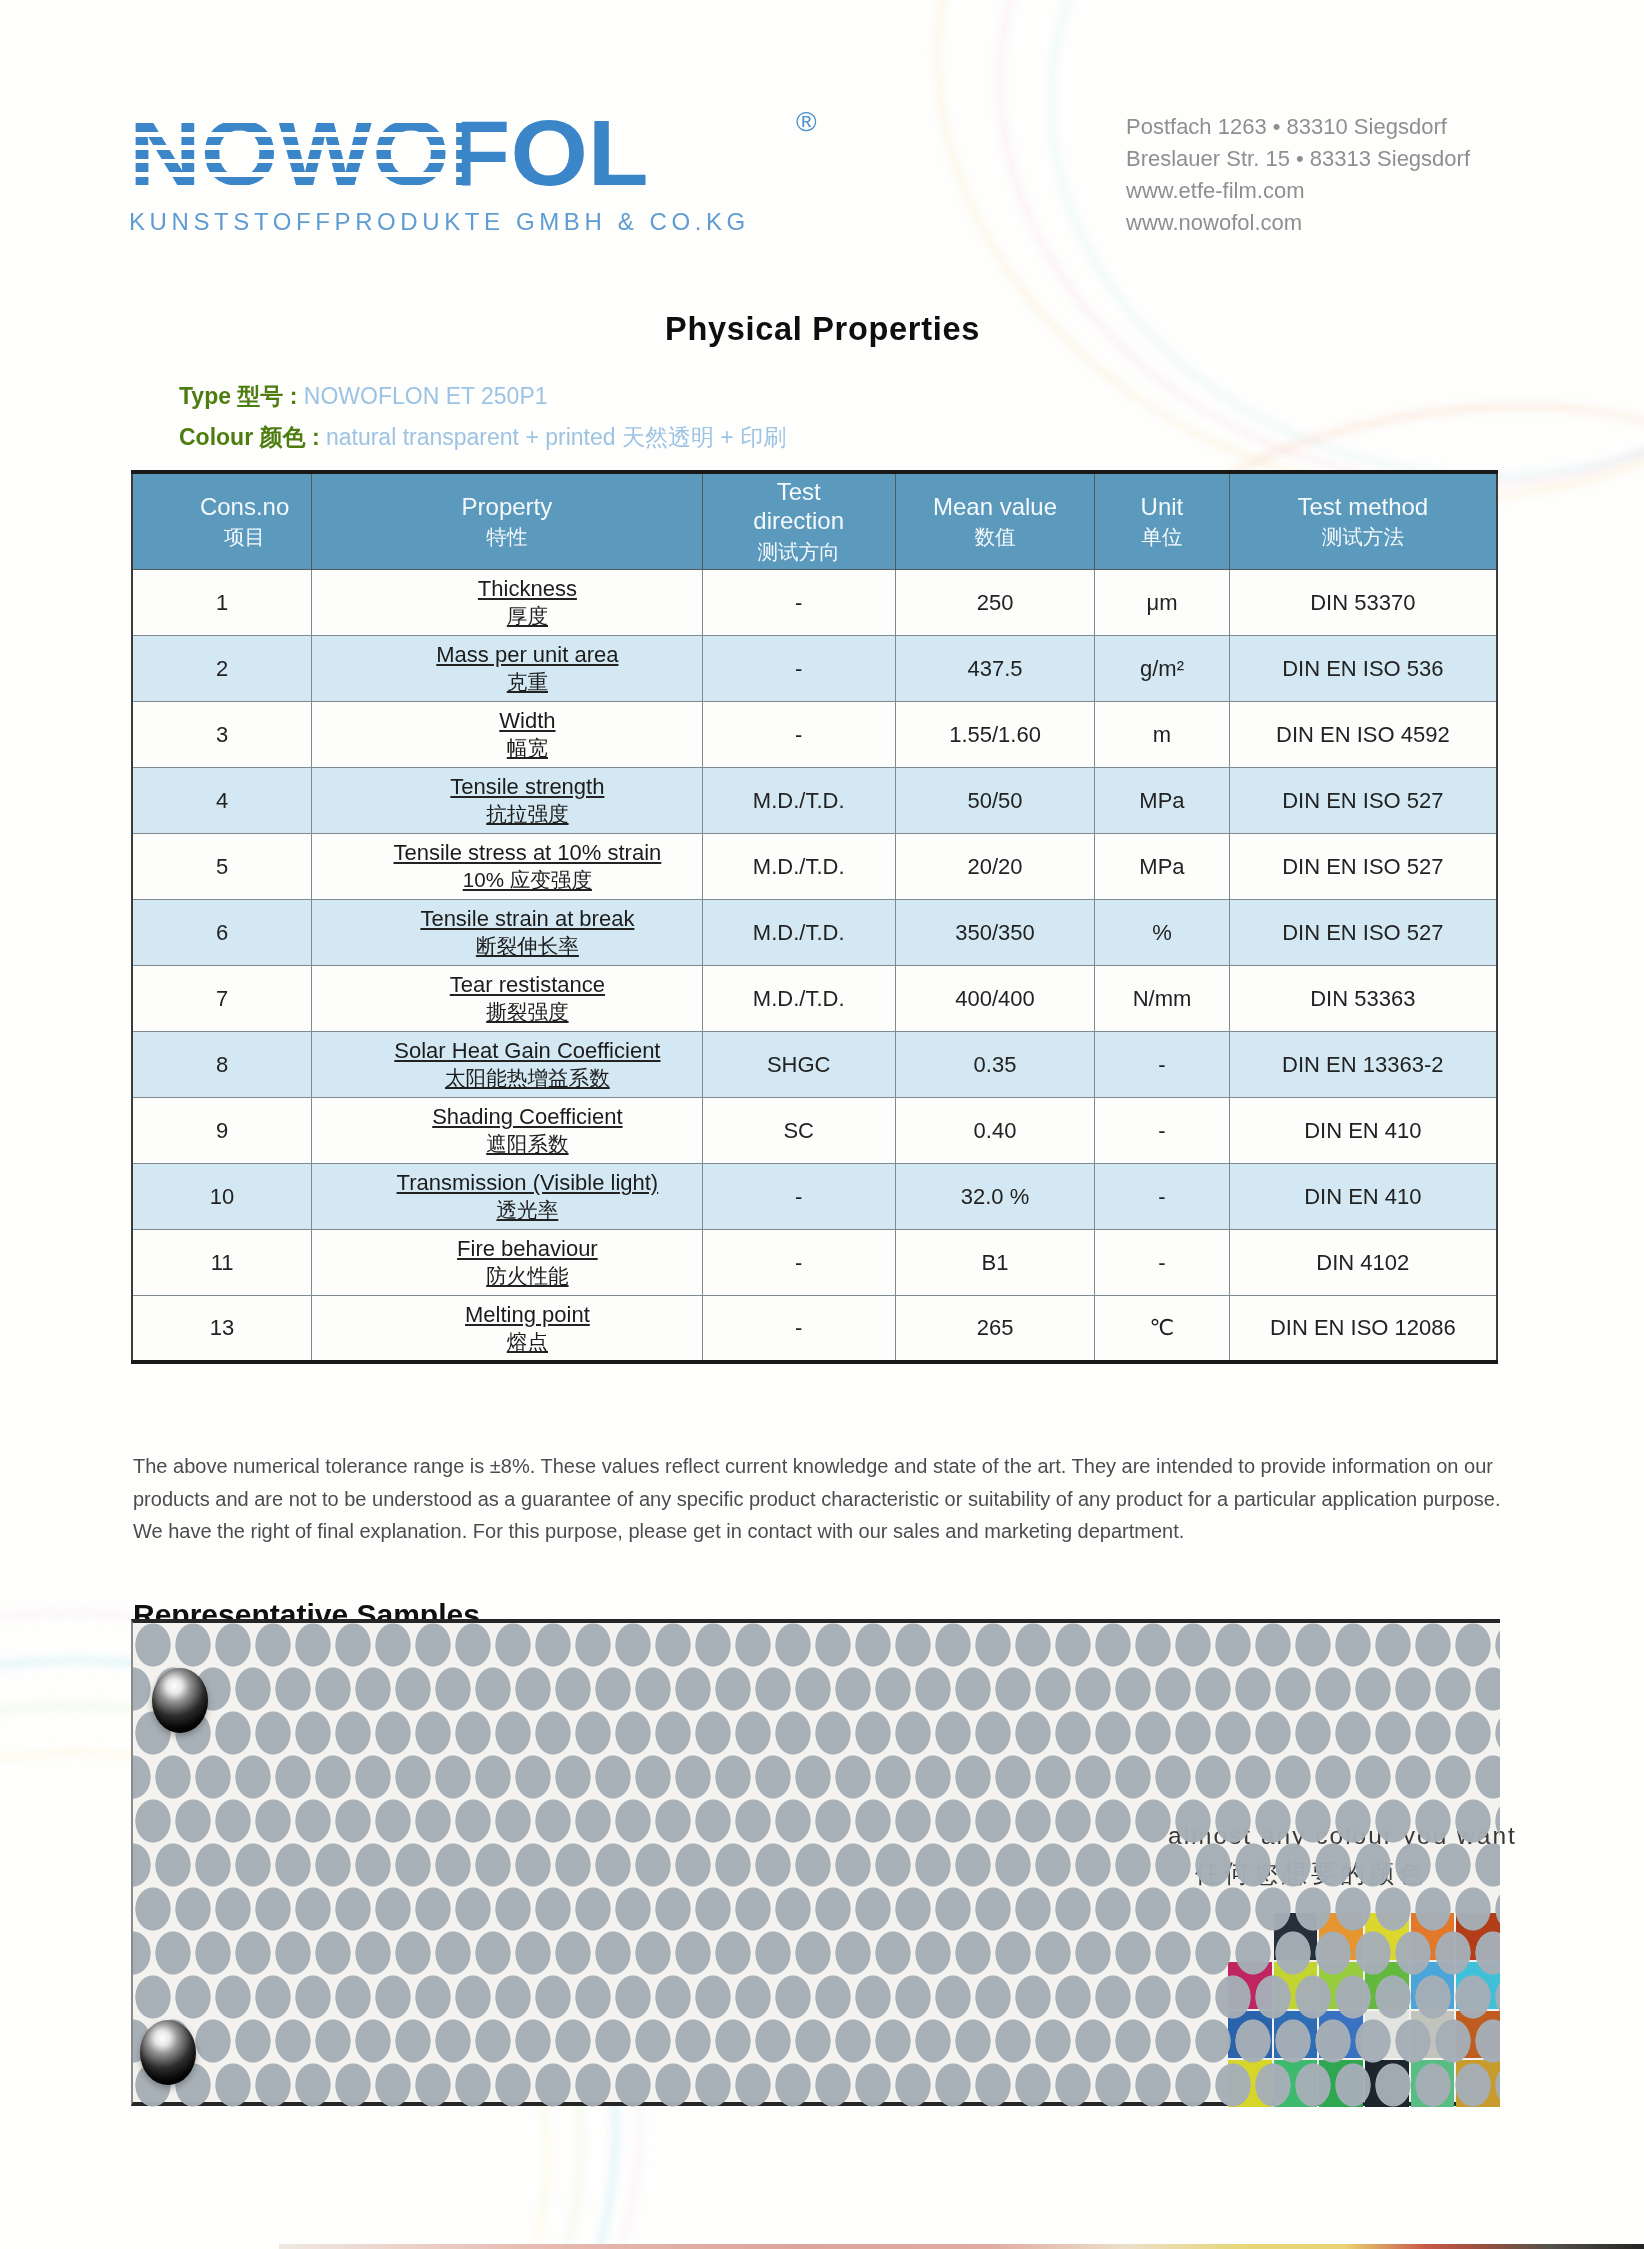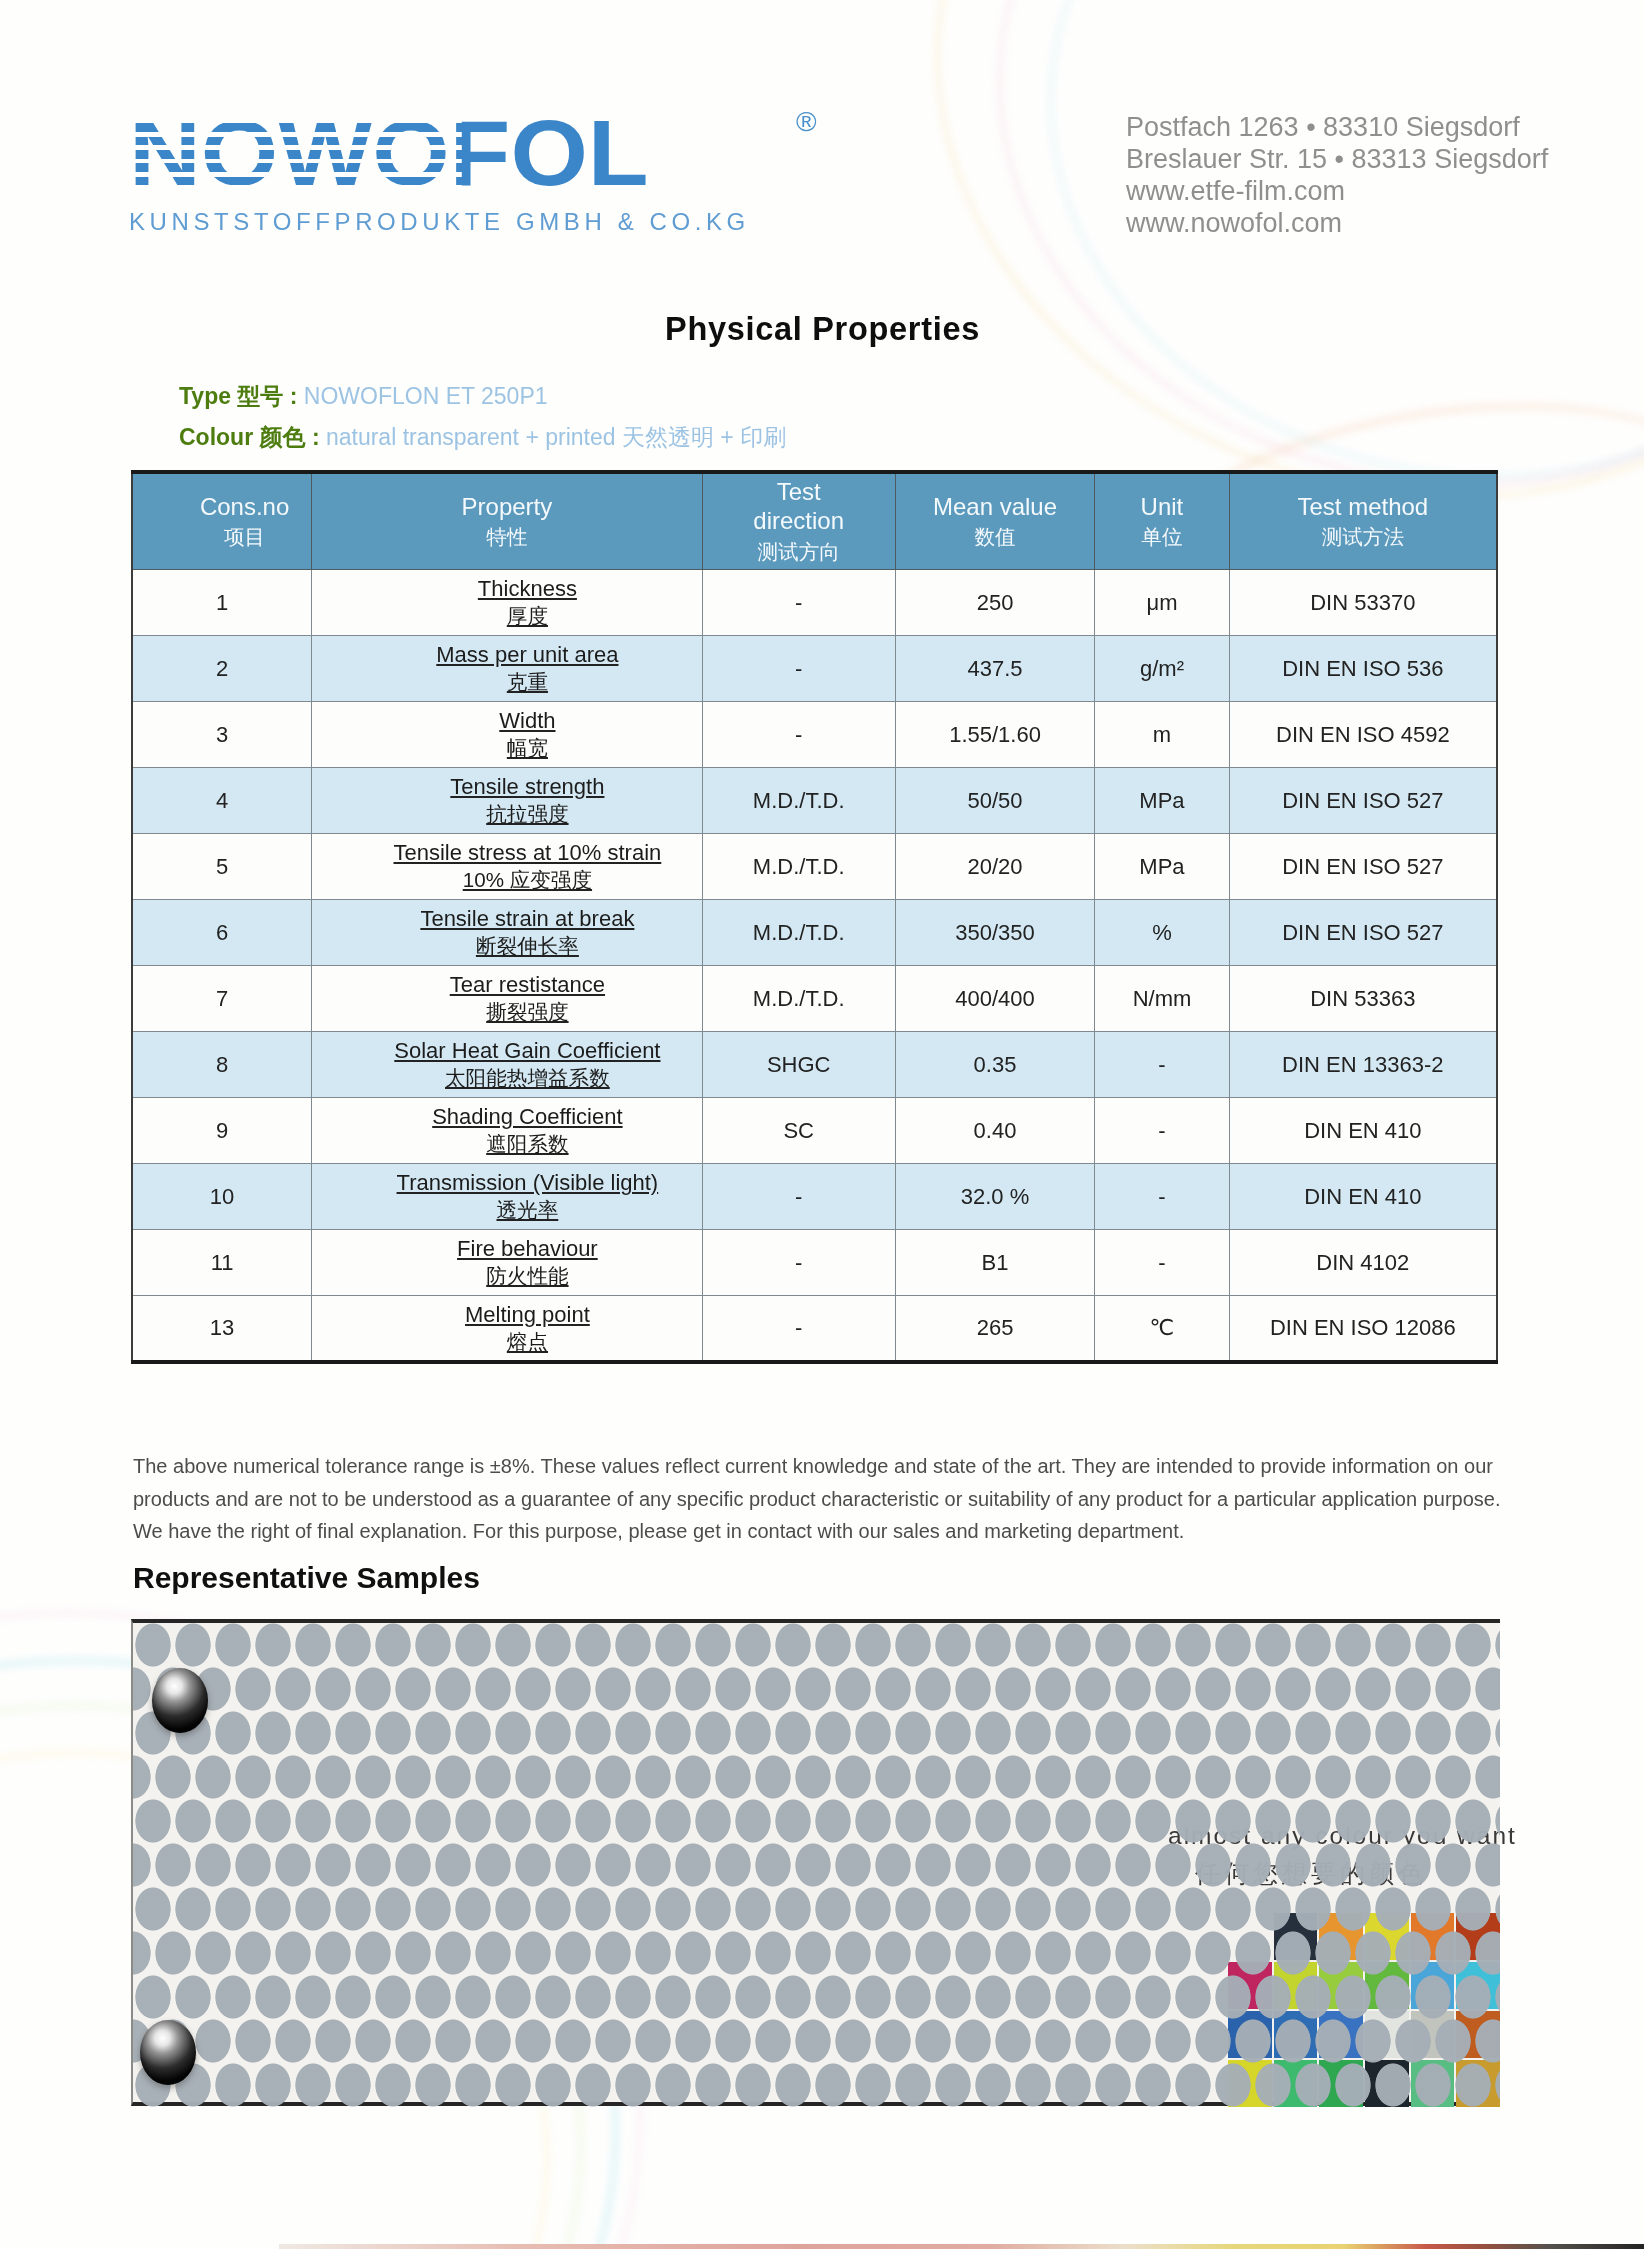--- a/index.html
+++ b/index.html
@@ -14,21 +14,21 @@
   .logo-block{position:absolute;left:129px;top:113px;}
   .logo-word{position:relative;display:inline-block;font-weight:bold;font-size:93px;line-height:80px;
              letter-spacing:0px;color:#3b86c8;transform:scaleX(1.07);transform-origin:left center;
              white-space:nowrap;}
   .logo-stripes{position:absolute;left:0;top:-2.7px;width:311px;height:85px;
                 background:repeating-linear-gradient(180deg,transparent 0 8.6px,#fefefd 8.6px 13.3px);}
   .logo-reg{position:absolute;left:667px;top:-6.6px;font-size:28px;font-weight:normal;color:#4a90cc;}
   .company-line{margin-top:14.6px;font-size:24px;letter-spacing:4.6px;color:#5f9cd2;white-space:nowrap;}
 
   
-  .address{position:absolute;left:1126px;top:111px;font-size:27px;line-height:32px;color:#8f8f8f;}
+  .address{position:absolute;left:1126px;top:111px;font-size:22px;line-height:32px;color:#8f8f8f;}
 
   
   .page-title{position:absolute;left:0;right:0;top:311px;text-align:center;
               font-size:32.5px;font-weight:bold;color:#0e0e0e;letter-spacing:0.7px;}
   .meta{position:absolute;left:133px;top:376px;font-size:23px;line-height:41px;}
   .meta b{color:#4d7c0f;margin-left:46px;}
   .meta .val{color:#9dc3e3;}
 
   
   table.ptable{position:absolute;left:131px;top:470px;width:1367px;border-collapse:collapse;
@@ -47,21 +47,21 @@
   .p-en{display:block;font-size:22px;line-height:28px;color:#1c1c1c;}
   .p-zh{display:block;font-size:20.6px;line-height:26.5px;color:#1c1c1c;}
   .col-no{width:135px;padding-left:46px;}.col-prop{width:407px;}.col-dir{width:199px;}
   .col-mean{width:206px;margin-left:29px;}.col-unit{width:138px;}.col-meth{width:281px;}
 
   
   .footnote{position:absolute;left:133px;top:1450px;width:1387px;
             font-size:20px;line-height:32.5px;color:#4c4c4c;}
 
   
-  .samples-heading{position:absolute;left:133px;top:1561px;font-size:30px;font-weight:bold;color:#101010;}
+  .samples-heading{position:absolute;left:133px;top:1598px;font-size:30px;font-weight:bold;color:#101010;}
   .sample-photo{position:absolute;left:131px;top:1619px;width:1367px;height:479px;
                 background:#f4f2ee;border-top:4px solid #262626;border-bottom:4px solid #262626;
                 border-left:2px solid #8a8a86;}
   .swatch-grid{position:absolute;right:0;bottom:-5.3px;width:272px;height:194px;z-index:1;
                display:grid;grid-template-columns:repeat(6,1fr);grid-template-rows:repeat(4,1fr);gap:2px;}
   .swatch-grid .sw{width:100%;height:100%;}
   .dots{position:absolute;left:0;top:0;right:0;bottom:-5.3px;z-index:2;
         background-image:
           radial-gradient(18px 22px at 20px 22px, rgba(165,174,182,.97) 96%, transparent 100%),
           radial-gradient(18px 22px at 0px  66px, rgba(165,174,182,.97) 96%, transparent 100%),

